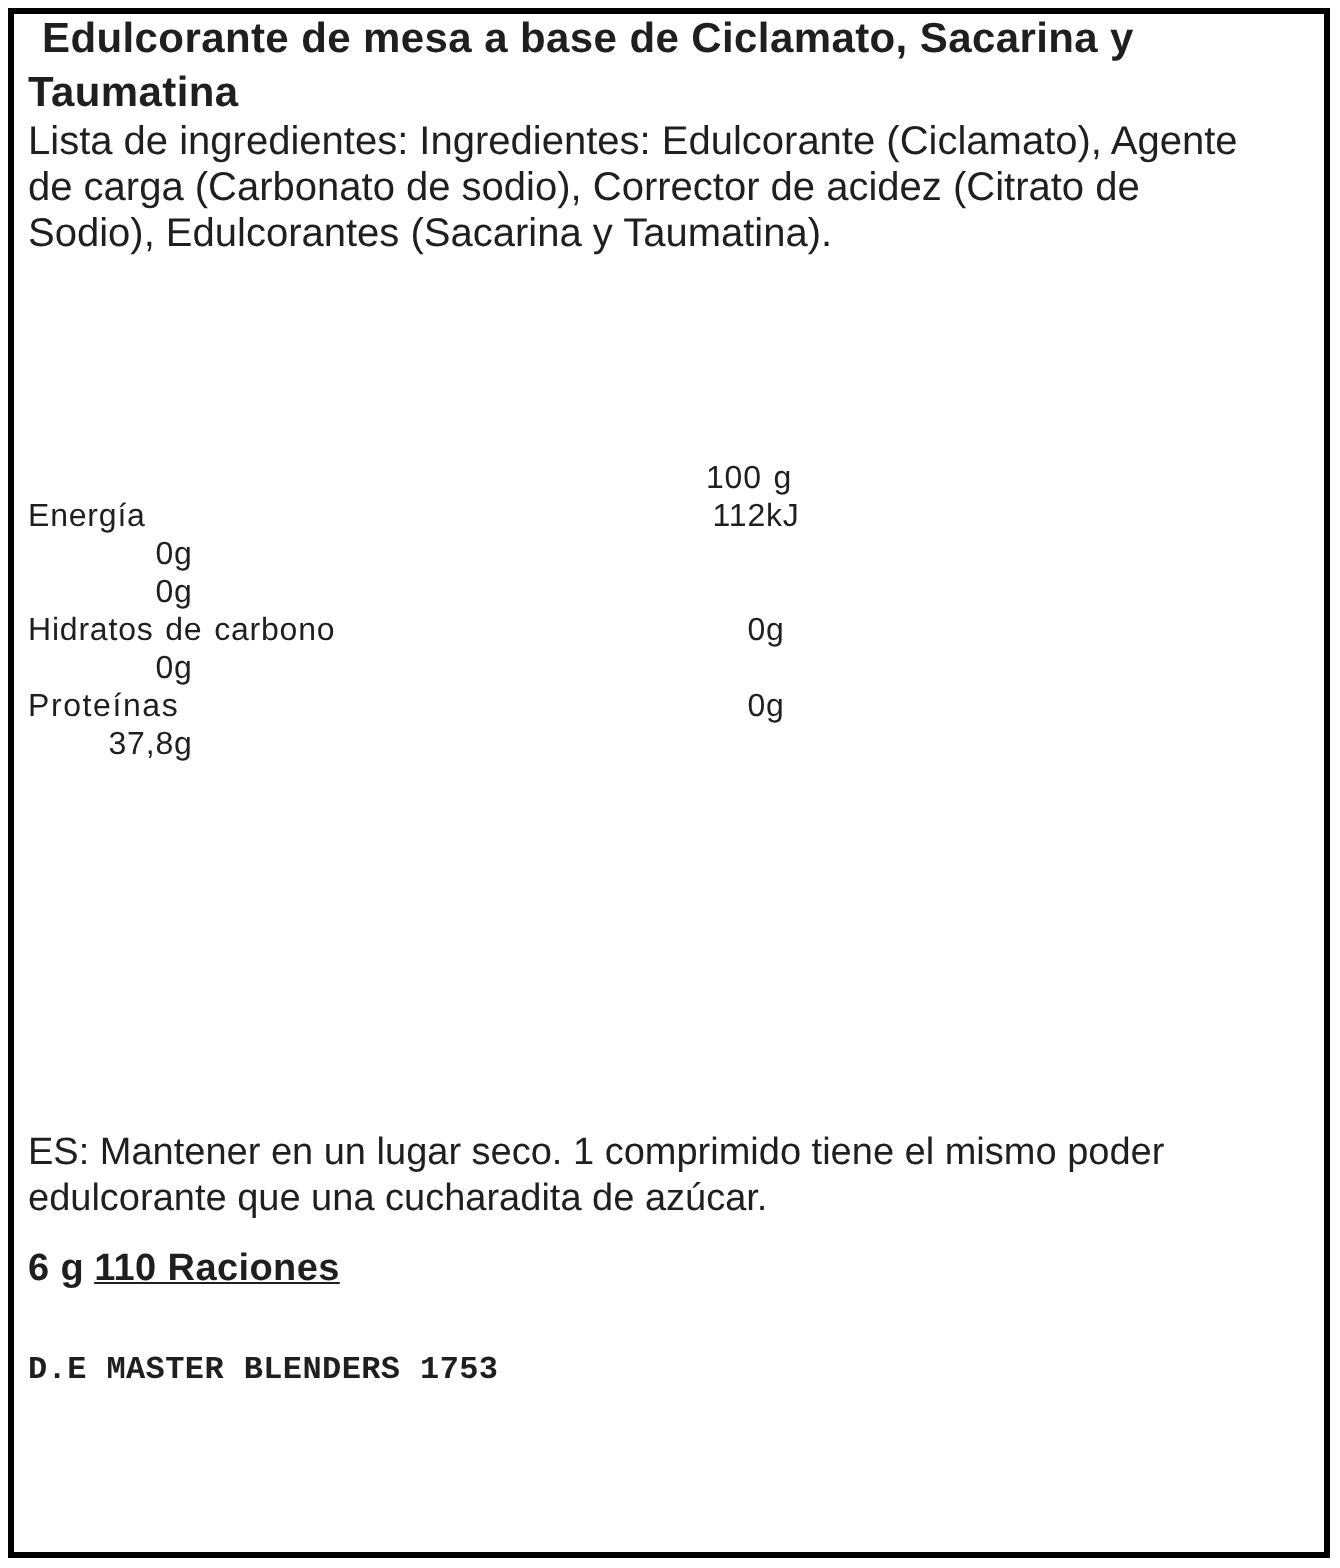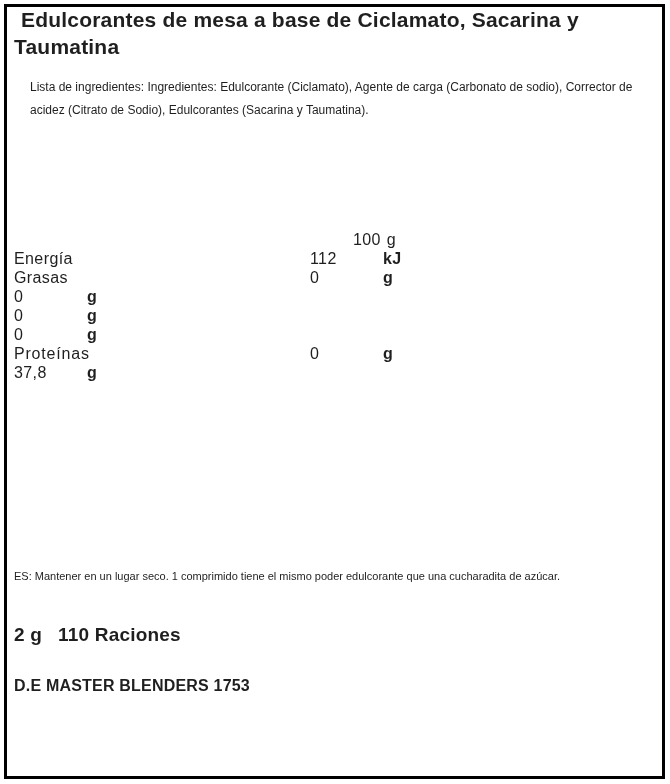--- a/index.html
+++ b/index.html
@@ -34,22 +34,22 @@
     line-height: 27px;
     font-weight: bold;
     text-indent: 7px;
     letter-spacing: 0.2px;
   }
   .ingredients {
     position: absolute;
     left: 14px;
     top: 60px;
     width: 612px;
-    margin: 16px;
-    font-size: 12px;
+    margin: 0;
+    font-size: 20px;
     line-height: 23px;
   }
   .ntable {
     position: absolute;
     left: 14px;
     top: 230px;
     width: 490px;
     font-size: 16px;
     line-height: 19px;
     letter-spacing: 0.4px;
@@ -57,27 +57,26 @@
   }
   .nrow {
     display: flex;
     align-items: flex-start;
   }
   .nrow .lbl {
     flex: 0 0 296px;
   }
   .nrow .num {
     width: 73px;
-    text-align: left;
+    text-align: right;
     white-space: nowrap;
   }
   .nrow .unit {
     text-align: center;
     white-space: nowrap;
-    font-weight: bold;
   }
   .nrow.header {
     position: relative;
     height: 19px;
     text-align: right;
   }
   .nrow.header .colhead {
     position: absolute;
     left: 339px;
     top: 0;
@@ -88,79 +87,81 @@
   .nrow:nth-child(7) .lbl {
     word-spacing: 5px;
     letter-spacing: 0.8px;
   }
   .storage {
     position: absolute;
     left: 14px;
     top: 565px;
     width: 634px;
     margin: 0;
-    font-size: 11px;
+    font-size: 19px;
     line-height: 23px;
   }
   .weight {
     position: absolute;
     left: 14px;
     top: 624px;
     margin: 0;
     font-size: 19px;
     font-weight: bold;
     letter-spacing: 0.2px;
   }
   .weight .servings {
-    margin-left: 16px;
+    margin-left: 5px;
+    text-decoration: underline;
   }
   .mfr {
     position: absolute;
     left: 14px;
     top: 674px;
     width: 620px;
     font-size: 16px;
     line-height: 23.5px;
   }
   .mfr p {
     margin: 0;
   }
   .mfr .mfr-name {
     font-weight: bold;
     letter-spacing: 0.2px;
+    font-family: Liberation Mono, monospace;
   }
 </style>
 </head>
 <body>
 
 <div class="frame"></div>
 
-<h1 class="title">Edulcorantes de mesa a base de Ciclamato, Sacarina y Taumatina</h1>
+<h1 class="title">Edulcorante de mesa a base de Ciclamato, Sacarina y Taumatina</h1>
 
 <p class="ingredients">Lista de ingredientes: Ingredientes: Edulcorante (Ciclamato), Agente de carga (Carbonato de sodio), Corrector de acidez (Citrato de Sodio), Edulcorantes (Sacarina y Taumatina).</p>
 
 <div class="ntable">
   <div class="nrow header">
     <span class="colhead">100 g</span>
   </div>
   <div class="nrow">
     <span class="lbl">Energía</span>
     <span class="num">112</span>
     <span class="unit">kJ</span>
   </div>
   <div class="nrow">
-    <span class="lbl">Grasas</span>
     <span class="num">0</span>
     <span class="unit">g</span>
   </div>
   <div class="nrow">
     <span class="num">0</span>
     <span class="unit">g</span>
   </div>
   <div class="nrow">
+    <span class="lbl">Hidratos de carbono</span>
     <span class="num">0</span>
     <span class="unit">g</span>
   </div>
   <div class="nrow">
     <span class="num">0</span>
     <span class="unit">g</span>
   </div>
   <div class="nrow">
     <span class="lbl">Proteínas</span>
     <span class="num">0</span>
@@ -168,18 +169,18 @@
   </div>
   <div class="nrow">
     <span class="num">37,8</span>
     <span class="unit">g</span>
   </div>
 </div>
 
 <p class="storage">ES: Mantener en un lugar seco. 1 comprimido tiene el mismo poder edulcorante que una cucharadita de azúcar.</p>
 
 <p class="weight">
-  <span>2 g</span><span class="servings">110 Raciones</span>
+  <span>6 g</span><span class="servings">110 Raciones</span>
 </p>
 
 <div class="mfr">
   <p class="mfr-name">D.E MASTER BLENDERS 1753</p>
 </div>
 
 </body></html>

